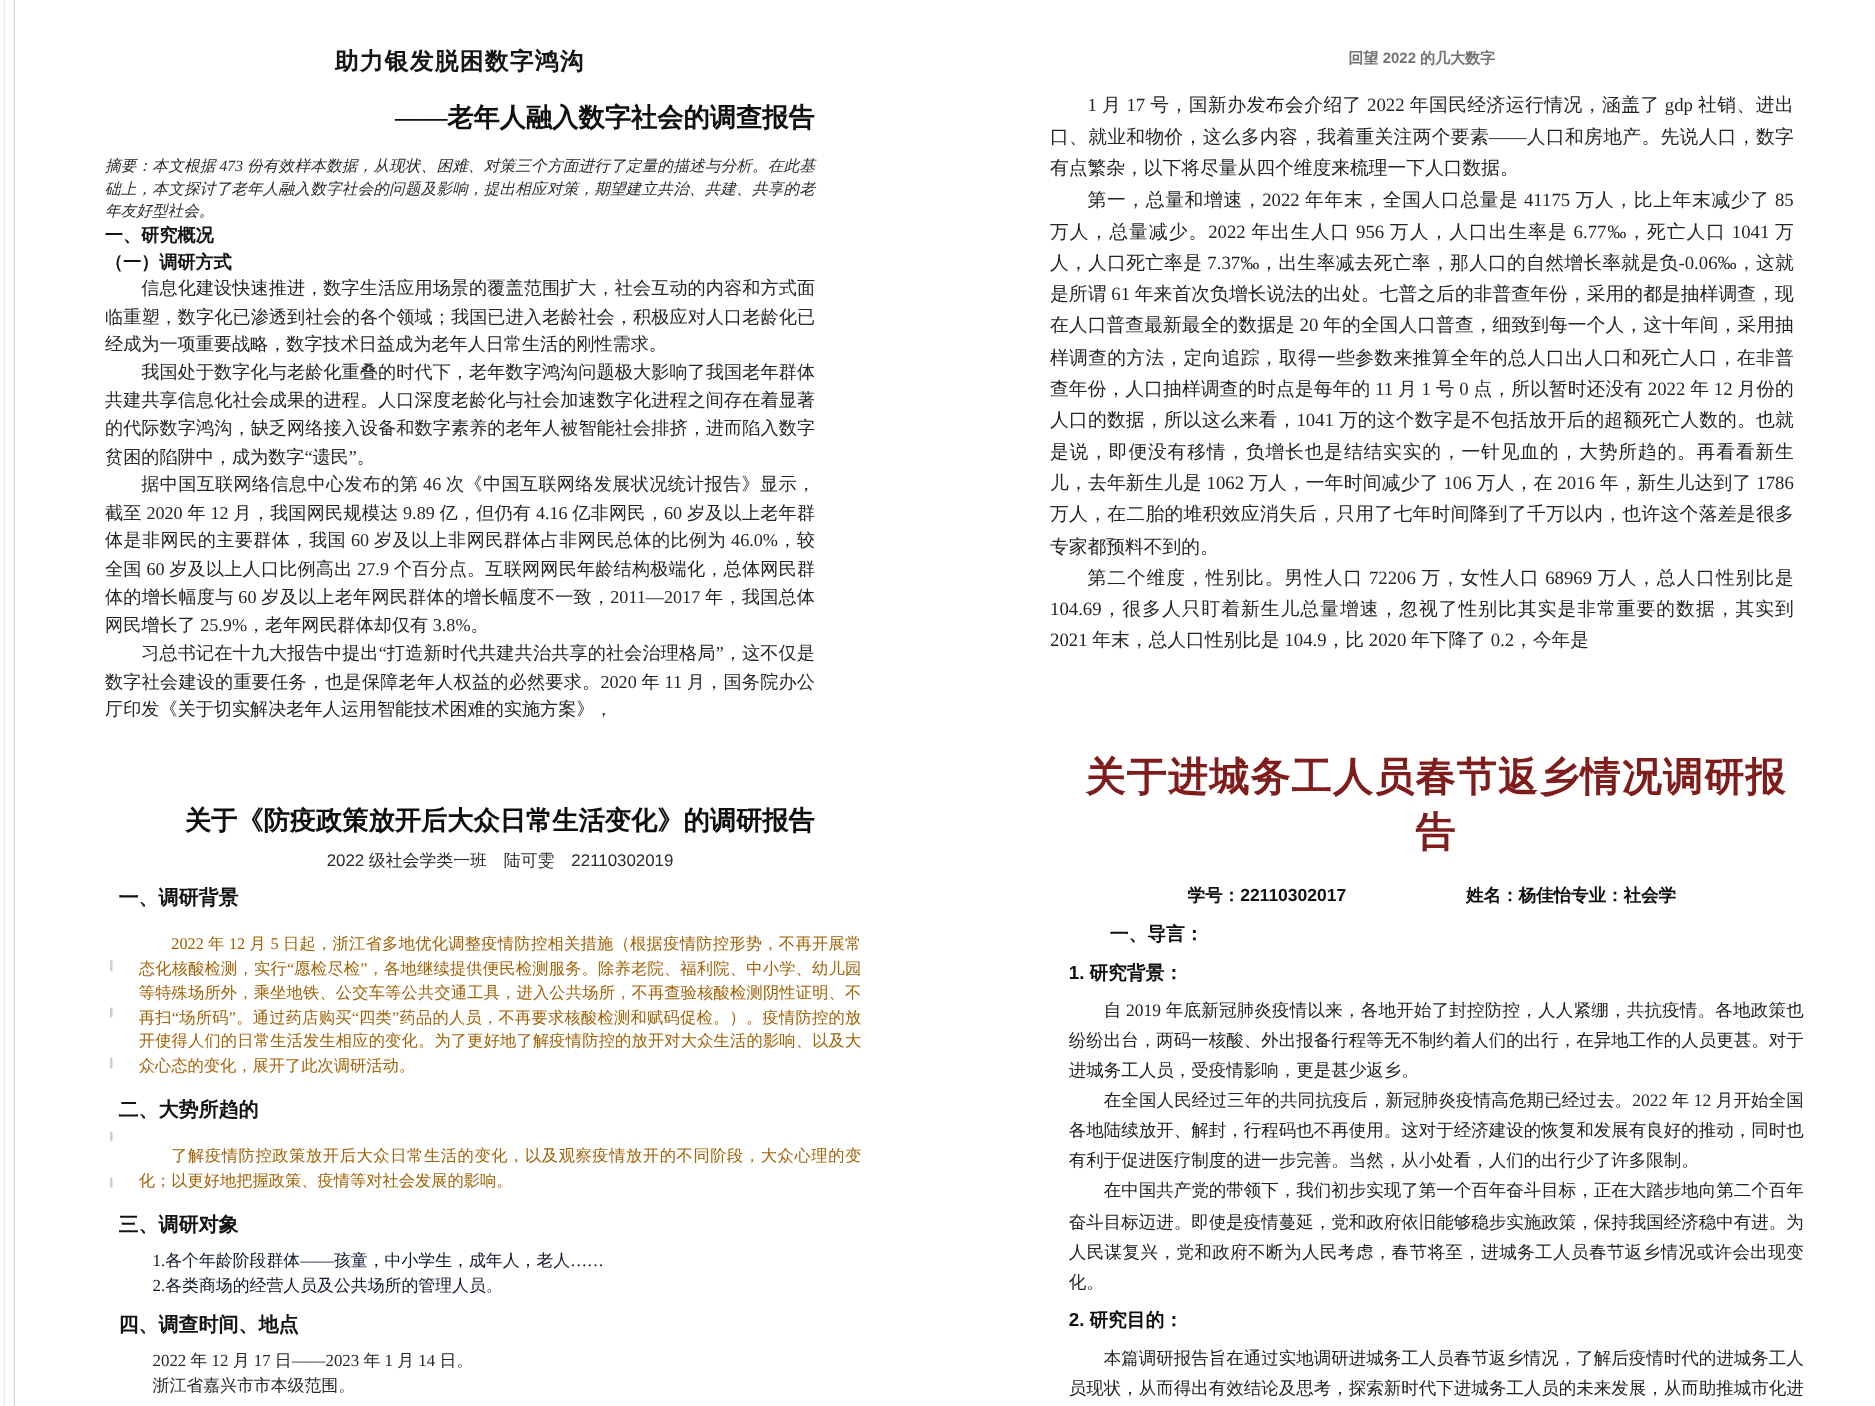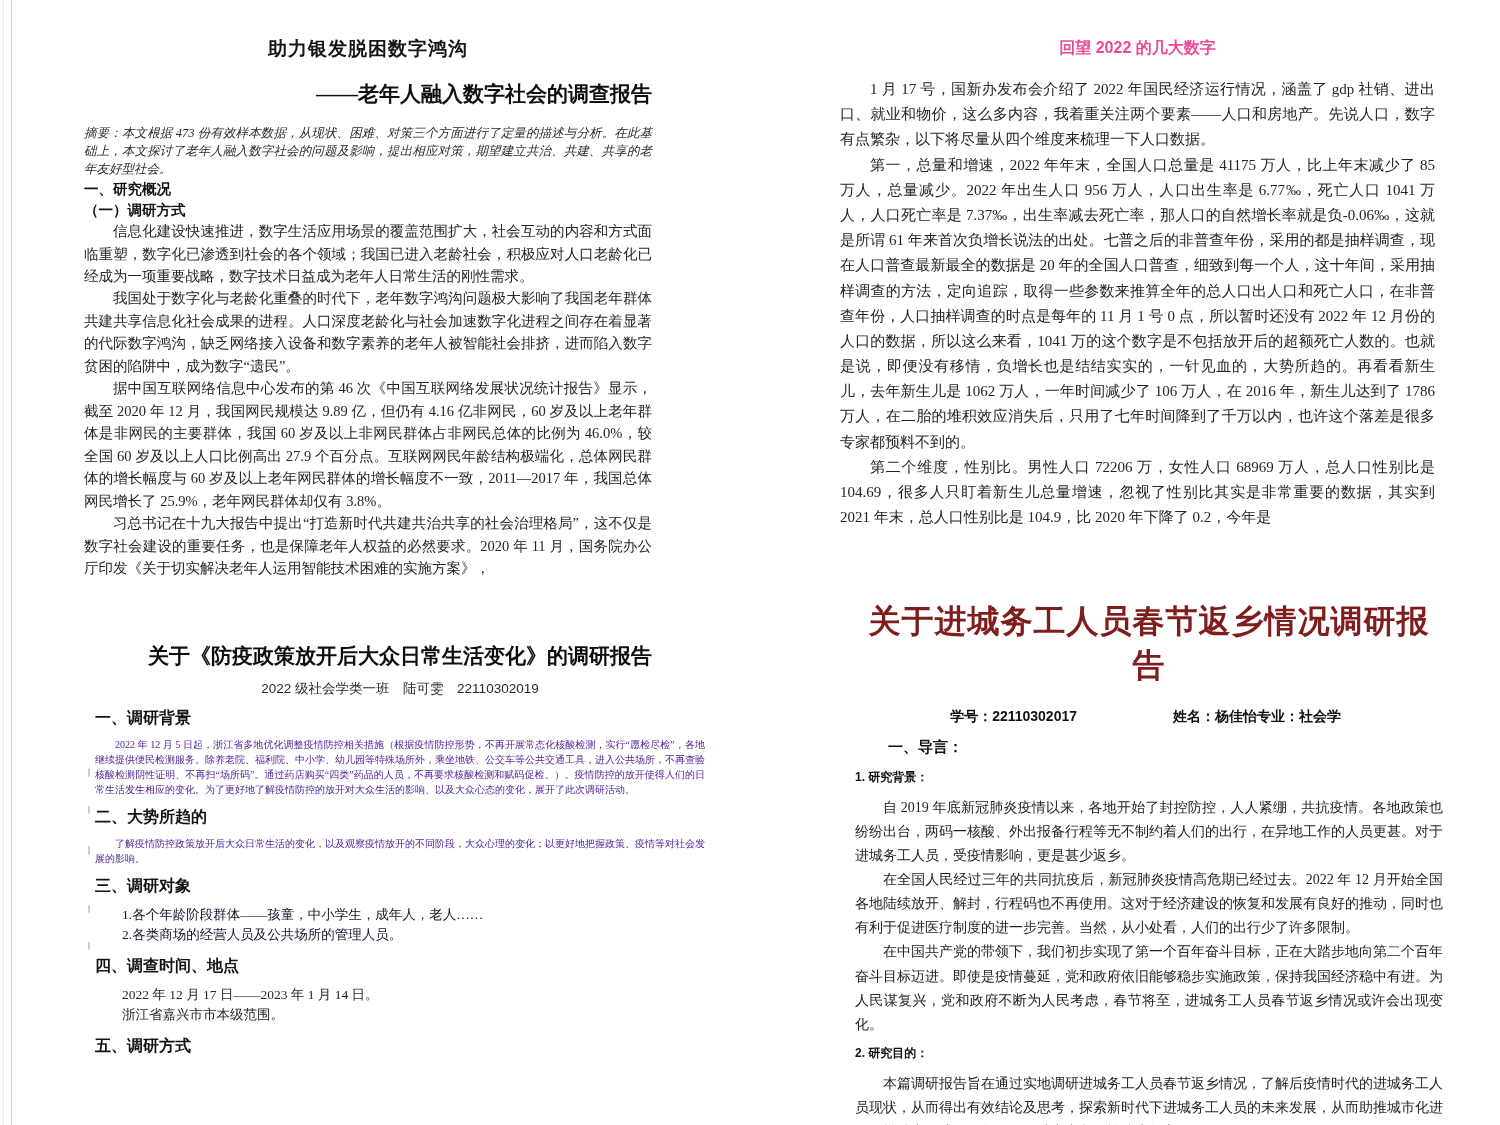--- a/index.html
+++ b/index.html
@@ -18,40 +18,40 @@
   
   .p1{left:84px;top:36px;width:568px;}
   .p1-title{font-size:19px;font-weight:bold;text-align:center;color:#151515;margin:0 0 18px 0;letter-spacing:1px;}
   .p1-subtitle{font-size:21px;font-weight:bold;text-align:right;color:#101010;margin:0 0 16px 0;}
   .p1-abstract{font-size:12.5px;line-height:1.45;font-style:italic;text-align:justify;color:#2a2a2a;margin:0;}
   .p1-h{font-size:14.5px;font-weight:bold;font-family:"Liberation Sans","DejaVu Sans",sans-serif;color:#141414;line-height:1.3;margin:2px 0 0 0;}
   .p1-body{font-size:14.5px;line-height:1.55;text-align:justify;text-indent:2em;margin:0;color:#252525;}
 
   
   .p2{left:840px;top:38px;width:595px;}
-  .p2-title{font-size:16px;font-weight:bold;text-align:center;color:#ec4899;margin:0 0 18px 0;font-family:"Liberation Sans","DejaVu Sans",sans-serif;}
+  .p2-title{font-size:12px;font-weight:bold;text-align:center;color:#737373;margin:0 0 18px 0;font-family:"Liberation Sans","DejaVu Sans",sans-serif;}
   .p2-body{font-size:15px;line-height:1.68;text-align:justify;text-indent:2em;margin:0;color:#242424;}
 
   
   .p3{left:95px;top:642px;width:610px;}
   .p3-title{font-size:21px;font-weight:bold;text-align:center;color:#0e0e0e;margin:0 0 10px 0;font-family:"Liberation Sans","DejaVu Sans",sans-serif;}
   .p3-byline{font-size:13.5px;text-align:center;color:#2a2a2a;margin:0 0 8px 0;font-family:Liberation Sans, sans-serif;}
   .p3-h{font-size:16px;font-weight:bold;font-family:"Liberation Sans","DejaVu Sans",sans-serif;color:#131313;margin:10px 0 8px 0;}
-  .p3-body{font-size:10px;line-height:1.5;text-align:justify;text-indent:2em;margin:0;color:#4c1d95;}
+  .p3-body{font-size:13px;line-height:1.5;text-align:justify;text-indent:2em;margin:16px;color:#a16207;}
   .p3-list{font-size:13.5px;line-height:1.5;margin:0 0 0 2em;color:#0f172a;}
   .p3-line{font-size:13.5px;line-height:1.55;margin:0 0 0 2em;color:#262626;}
 
   
   .p4{left:855px;top:600px;width:588px;}
   .p4-title{font-size:32px;font-weight:bold;text-align:center;color:#7f1d1d;margin:0 0 20px 0;font-family:"Liberation Sans","DejaVu Sans",sans-serif;letter-spacing:1px;}
   .p4-info{display:flex;font-size:14px;font-weight:bold;font-family:"Liberation Sans","DejaVu Sans",sans-serif;color:#111;margin:0 0 12px 0;text-align:right;}
   .p4-info span:nth-child(1){width:222px;}
   .p4-info span:nth-child(2){width:180px;}
   .p4-h0{font-size:15px;font-weight:bold;font-family:"Liberation Sans","DejaVu Sans",sans-serif;color:#111;margin:0 0 12px 0;text-indent:2.2em;}
-  .p4-h{font-size:12px;font-weight:bold;font-family:"Liberation Sans","DejaVu Sans",sans-serif;color:#111;margin:8px 0 10px 0;}
+  .p4-h{font-size:15px;font-weight:bold;font-family:"Liberation Sans","DejaVu Sans",sans-serif;color:#111;margin:8px 0 10px 0;}
   .p4-body{font-size:14px;line-height:1.72;text-align:justify;text-indent:2em;margin:0;color:#232323;}
 </style>
 </head>
 <body>
 
 <div>
 
   <div class="scan-edge2"></div>
   <div class="scan-edge"></div>
   <div class="artifact" style="left:88px;top:768px;height:9px;"></div>

